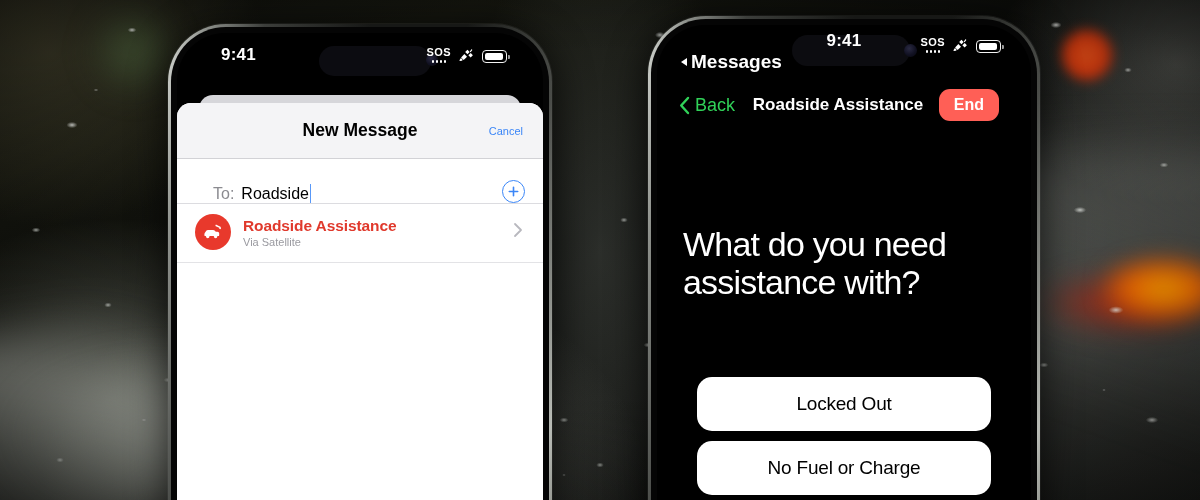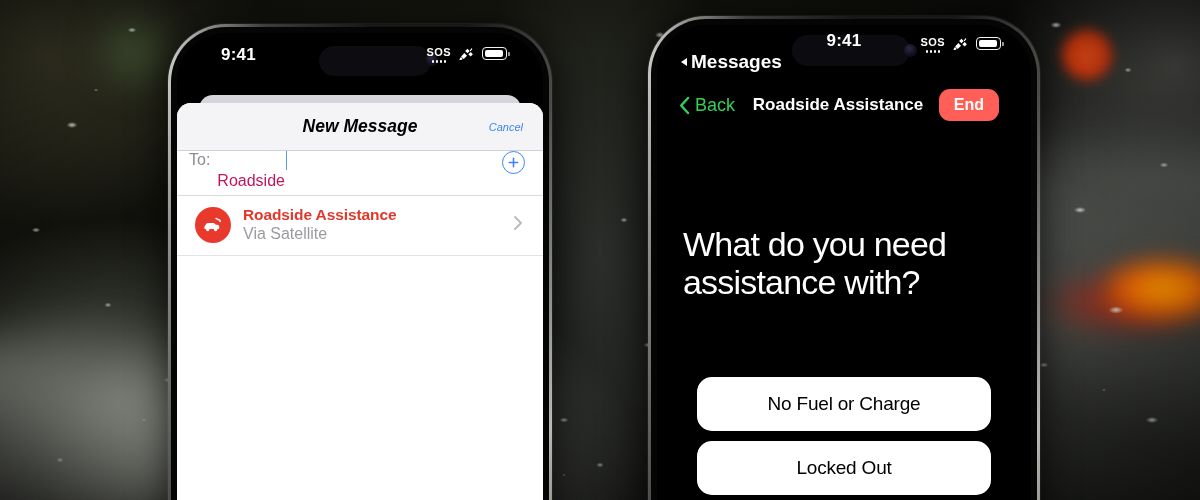--- a/index.html
+++ b/index.html
@@ -154,21 +154,21 @@
 
   
   .statusbar {
     position: absolute; left: 0; right: 0; top: 0; height: 44px;
     display: flex; align-items: center; color: #fff; z-index: 6;
   }
   .sb-time {
     position: absolute; font-weight: 700; letter-spacing: .2px;
   }
   .sb-right {
-    position: absolute; right: 22px; display: flex; align-items: flex-start; gap: 7px;
+    position: absolute; right: 22px; display: flex; align-items: flex-end; gap: 7px;
   }
   .sos { display: flex; flex-direction: column; align-items: center; line-height: 1; }
   .sos-text { font-size: 11px; font-weight: 700; letter-spacing: .4px; }
   .sos-dots { display: flex; gap: 1.5px; margin-top: 2px; }
   .sos-dots i { width: 2.5px; height: 2.5px; background: #fff; display: block; border-radius: 1px; }
   .battery {
     width: 25px; height: 12.5px; border: 1.5px solid rgba(255,255,255,.95);
     border-radius: 4px; position: relative; padding: 1.5px;
   }
   .battery::after {
@@ -197,55 +197,55 @@
 
   .msg-sheet-back {
     position: absolute; left: 22px; right: 22px; top: 62px; height: 60px;
     background: #d6d6da; border-radius: 14px 14px 0 0;
   }
   .msg-sheet {
     position: absolute; left: 0; right: 0; top: 70px; bottom: 0;
     background: #fff; border-radius: 14px 14px 0 0; overflow: hidden;
   }
   .sheet-nav {
-    position: relative; height: 48px; background: #f4f4f6;
+    position: relative; height: 56px; background: #f4f4f6;
     border-bottom: .5px solid #d2d2d6;
-    display: flex; align-items: center; justify-content: center; font-style: italic;
+    display: flex; align-items: center; justify-content: center;
   }
   .sheet-title { font-size: 17.5px; font-weight: 700; color: #000; }
   .sheet-cancel {
     position: absolute; right: 20px; font-size: 11px; color: #3b86f7; font-weight: 400;
   }
   .to-row {
-    height: 45px; display: flex; align-items: flex-start; padding: 0 12px;
+    height: 45px; display: flex; align-items: flex-end; padding: 0 36px;
     border-bottom: .5px solid #dcdce0; background: #fff; position: relative;
   }
   .to-label { font-size: 16px; color: #8b8b90; margin-right: 7px; }
-  .to-value { font-size: 16px; color: #be185d; margin-top: 21px; }
+  .to-value { font-size: 16px; color: #000000; margin-top: 21px; }
   .to-caret {
     width: 1.5px; height: 19px; background: #3b86f7; margin-left: 1px; opacity: .85;
   }
   .add-btn {
     position: absolute; right: 18px; width: 23px; height: 23px;
     border: 1.6px solid #3b86f7; border-radius: 50%;
     display: flex; align-items: center; justify-content: center;
   }
   .add-btn svg { display: block; }
   .contact-row {
     display: flex; align-items: center; padding: 10px 18px 12px 18px;
     border-bottom: .5px solid #e3e3e6; position: relative; background: #fff;
   }
   .contact-ava {
     width: 36px; height: 36px; border-radius: 50%; flex: 0 0 36px;
     background: #e8392c; display: flex; align-items: center; justify-content: center;
     margin-right: 12px;
   }
   .contact-txt { display: flex; flex-direction: column; gap: 1px; }
   .contact-name { font-size: 15.5px; font-weight: 700; color: #e0392c; letter-spacing: -.1px; }
-  .contact-sub { font-size: 16px; color: #9a9aa0; }
+  .contact-sub { font-size: 11px; color: #9a9aa0; }
   .contact-chev { position: absolute; right: 20px; color: #b8b8be; }
 
   
   #phone-right { left: 648px; top: 16px; width: 392px; height: 572px; }
   #phone-right .screen { background: #000; }
   #phone-right .sb-time { left: 50%; transform: translateX(-50%); top: 6px; font-size: 17px; }
   #phone-right .sb-right { right: 30px; top: 12px; }
   #phone-right .island { top: 10px; left: 52%; width: 118px; height: 31px; opacity: .9; }
   #phone-right .island-cam { left: 66%; top: 19px; width: 13px; height: 13px; }
 
@@ -435,19 +435,19 @@
           </svg>
           <span>Back</span>
         </div>
         <div class="nav-title">Roadside Assistance</div>
         <div class="nav-end">End</div>
       </div>
 
       <div class="prompt">What do you need assistance with?</div>
 
       <div class="choices">
+        <div class="choice">Locked Out</div>
         <div class="choice">No Fuel or Charge</div>
-        <div class="choice">Locked Out</div>
       </div>
     </div>
   </div>
 
 </div>
 
 </body></html>

